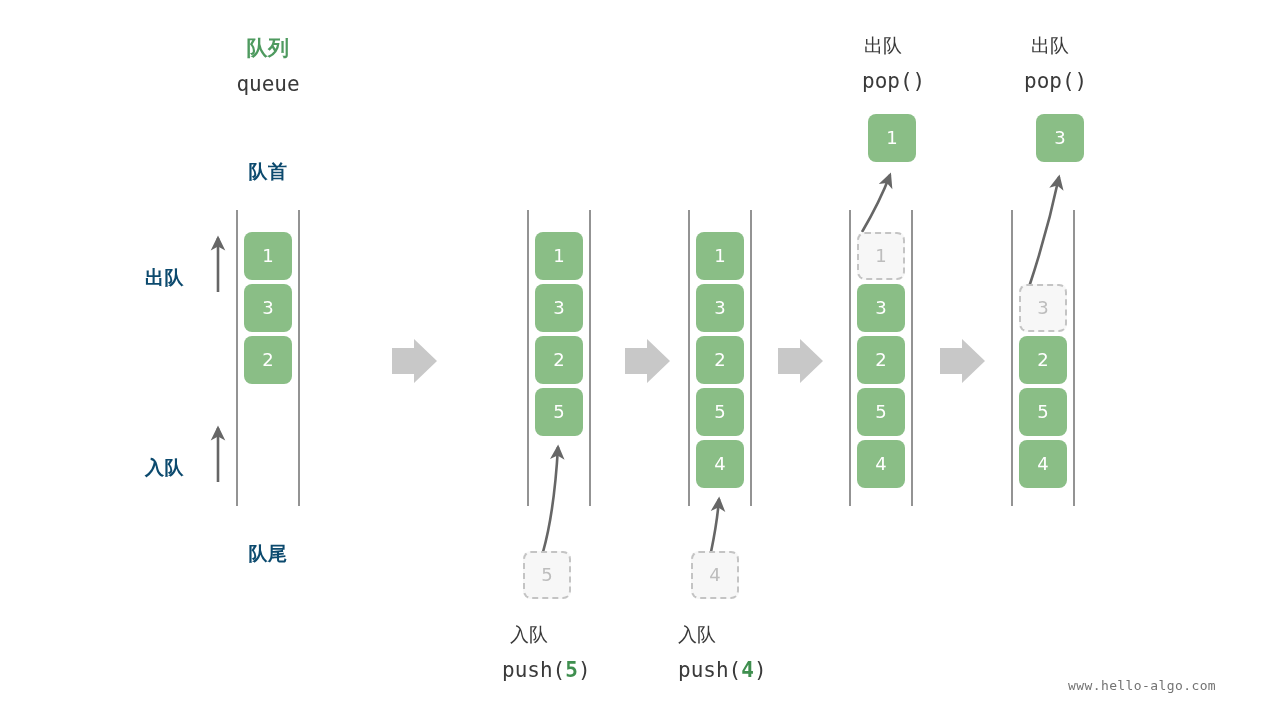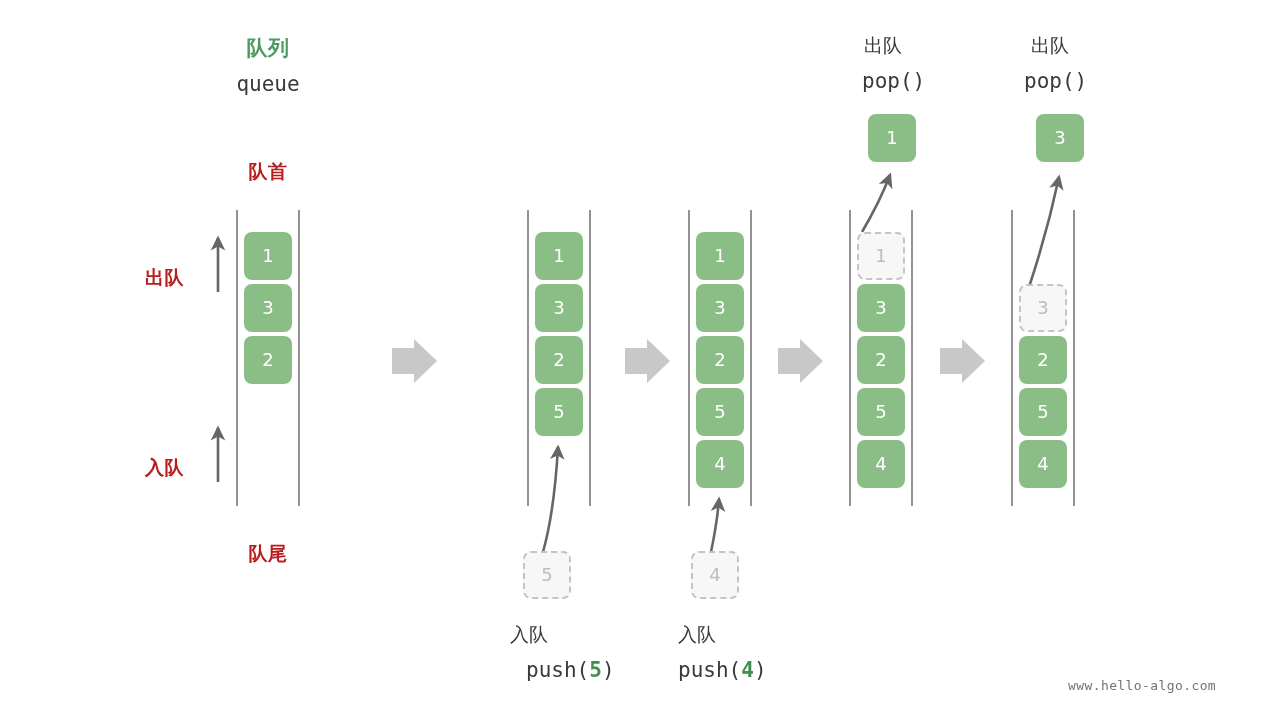--- a/index.html
+++ b/index.html
@@ -19,21 +19,21 @@
     overflow: hidden;
     background: #ffffff;
   }
   .abs { position: absolute; }
 
   
   .cn-label {
     font-family: "DejaVu Sans", "Liberation Sans", sans-serif;
     font-weight: bold;
     font-size: 19px;
-    color: #b91c1c;
+    color: #0c4a6e;
     white-space: nowrap;
     letter-spacing: 0.5px;
   }
   .cn-title {
     font-family: "DejaVu Sans", "Liberation Sans", sans-serif;
     font-weight: bold;
     font-size: 21px;
     color: #4e9a5f;
     white-space: nowrap;
     letter-spacing: 0.5px;
@@ -176,21 +176,21 @@
   </div>
 
   <div class="abs" style="left:535px; top:232px;">
     <div class="cell filled" style="position:absolute; left:0; top:0;">1</div>
     <div class="cell filled" style="position:absolute; left:0; top:52px;">3</div>
     <div class="cell filled" style="position:absolute; left:0; top:104px;">2</div>
     <div class="cell filled" style="position:absolute; left:0; top:156px;">5</div>
   </div>
   <div class="abs cell ghost" style="left:523px; top:551px;">5</div>
   <div class="abs op-cn" style="left:510px; top:622px;">入队</div>
-  <div class="abs mono" style="left:526px; top:658px;">
+  <div class="abs mono" style="left:502px; top:658px;">
     <span>push(</span><span class="hl">5</span><span>)</span>
   </div>
 
   <div class="abs" style="left:696px; top:232px;">
     <div class="cell filled" style="position:absolute; left:0; top:0;">1</div>
     <div class="cell filled" style="position:absolute; left:0; top:52px;">3</div>
     <div class="cell filled" style="position:absolute; left:0; top:104px;">2</div>
     <div class="cell filled" style="position:absolute; left:0; top:156px;">5</div>
     <div class="cell filled" style="position:absolute; left:0; top:208px;">4</div>
   </div>

